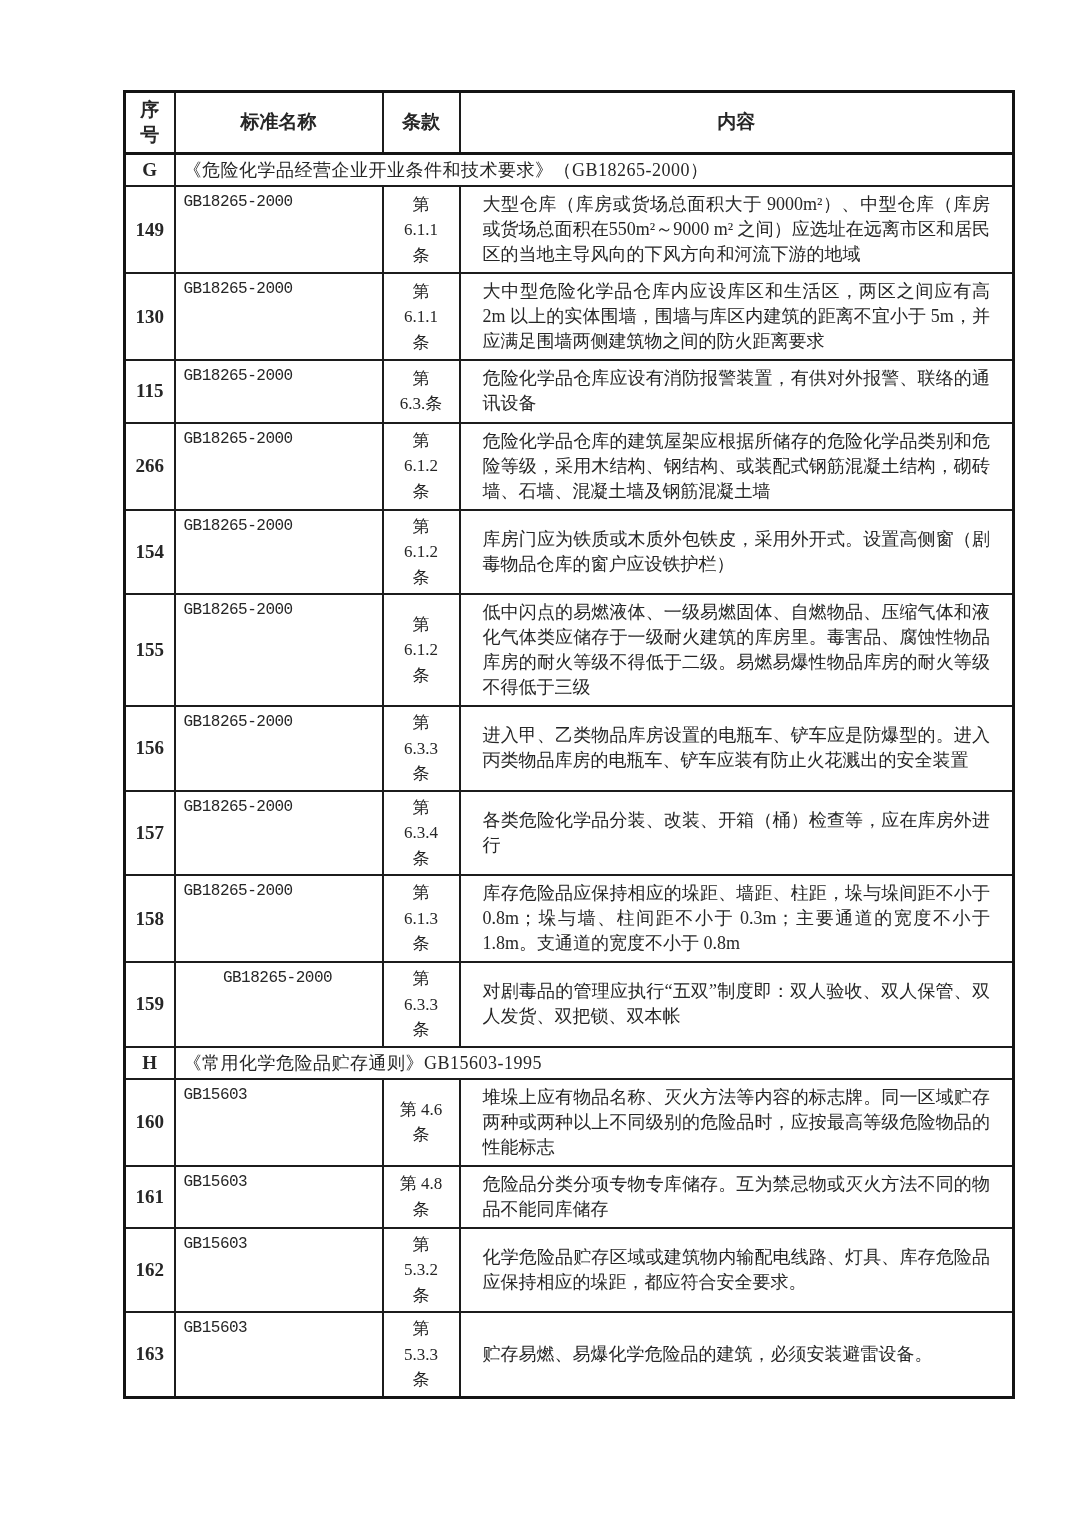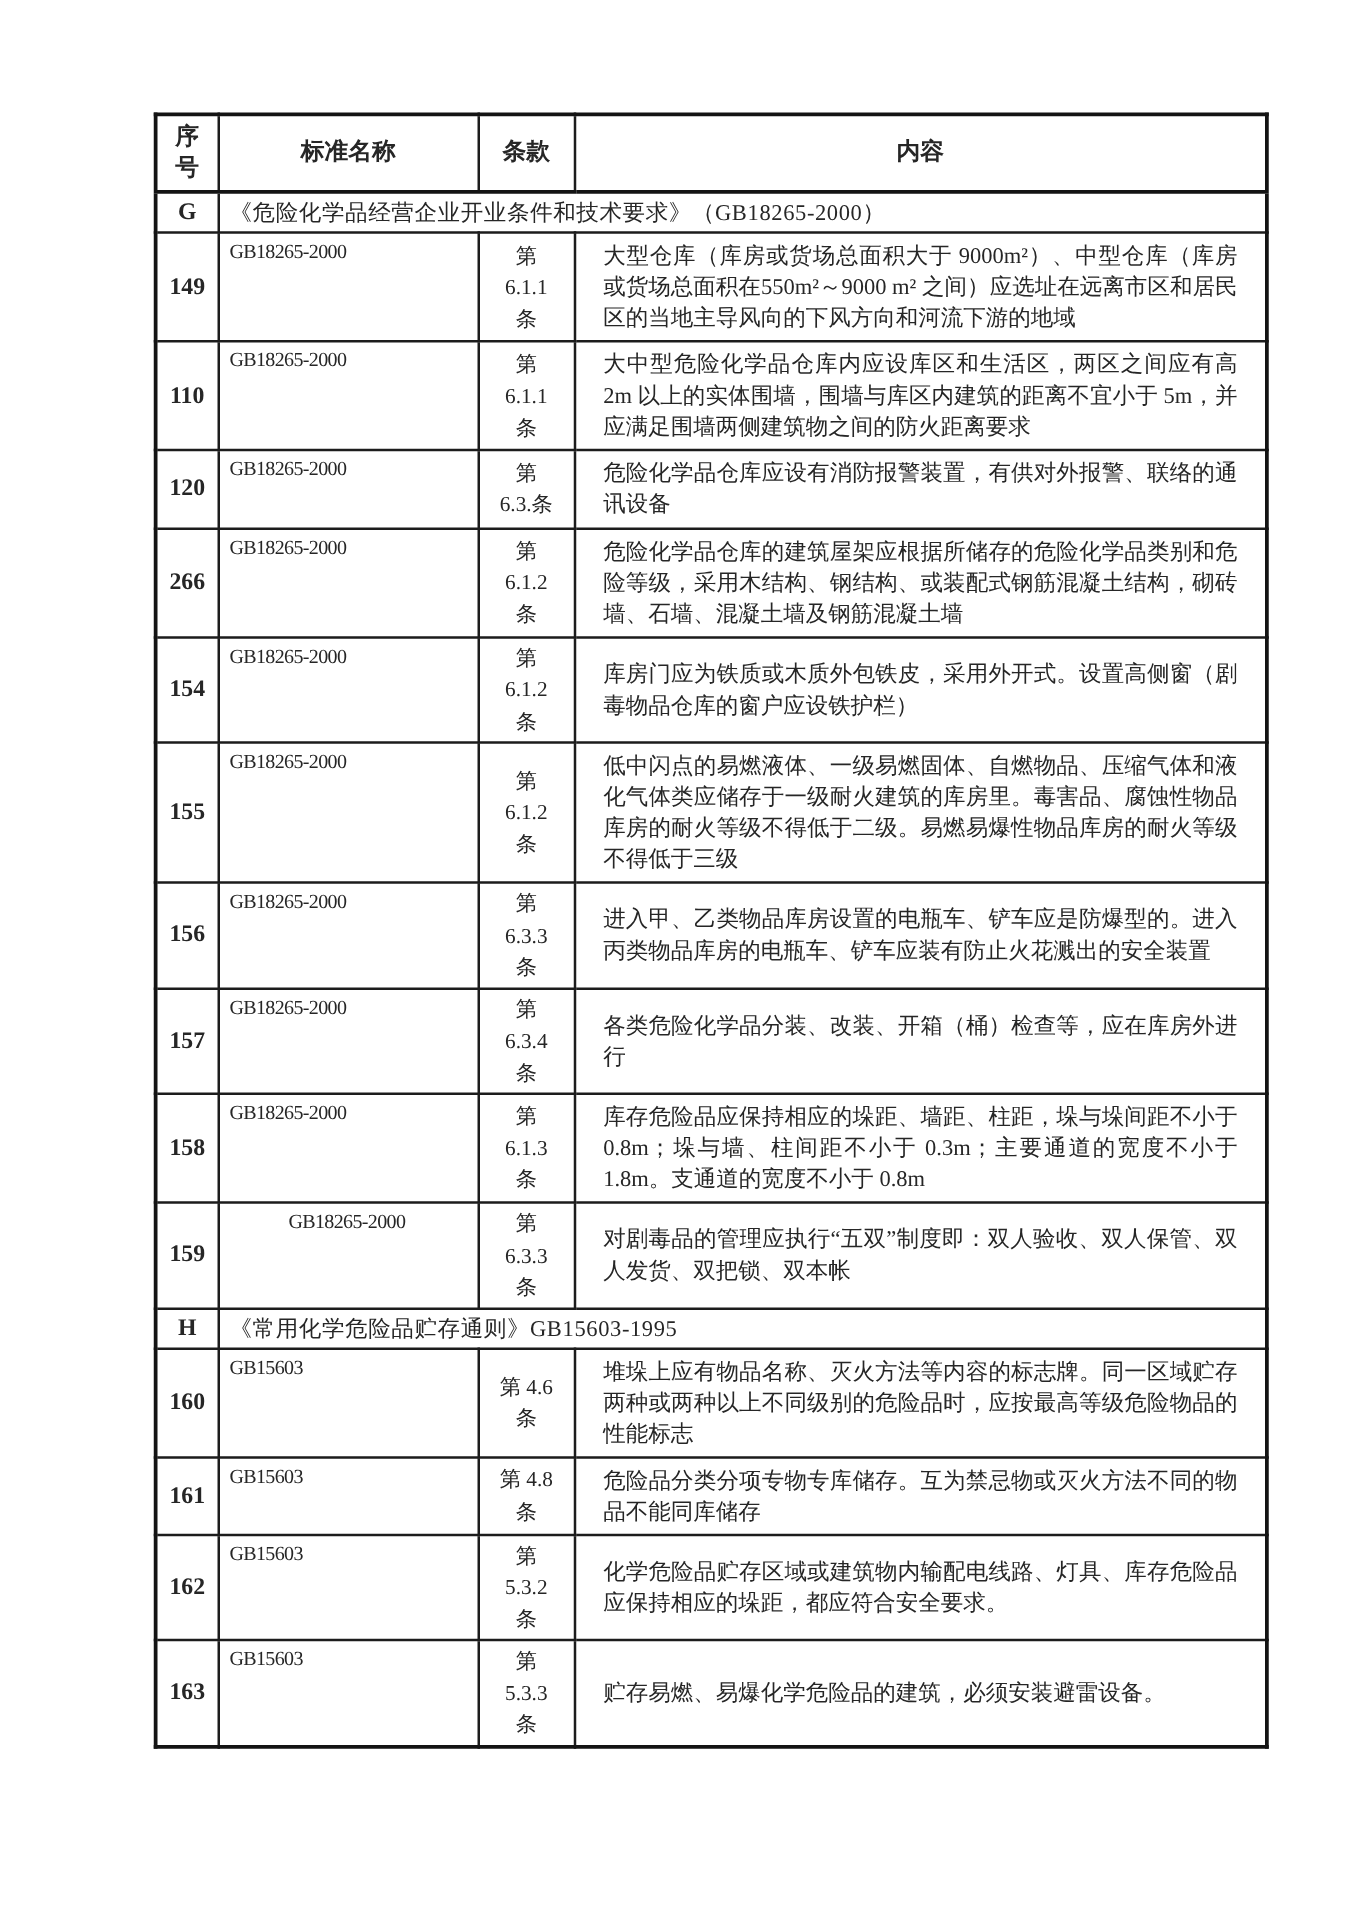--- a/index.html
+++ b/index.html
@@ -50,21 +50,21 @@
     vertical-align: middle;
     font-weight: bold;
     font-size: 19px;
     padding: 2px;
   }
   td.name {
     vertical-align: top;
     text-align: left;
     font-size: 16px;
     padding: 6px 4px 4px 8px;
-    font-family: Liberation Serif, serif;
+    font-family: Liberation Mono, monospace;
     letter-spacing: -0.5px;
   }
   td.name.center { text-align: center; padding-left: 2px; }
   td.clause {
     text-align: center;
     vertical-align: middle;
     font-size: 17px;
     line-height: 1.5;
     white-space: pre-line;
     padding: 3px 2px;
@@ -118,29 +118,29 @@
         </tr>
         <tr class="item-row">
           <td class="no">149</td>
           <td class="name">GB18265-2000</td>
           <td class="clause">第
 6.1.1
 条</td>
           <td class="content">大型仓库（库房或货场总面积大于 9000m²）、中型仓库（库房或货场总面积在550m²～9000 m² 之间）应选址在远离市区和居民区的当地主导风向的下风方向和河流下游的地域</td>
         </tr>
         <tr class="item-row">
-          <td class="no">110</td>
+          <td class="no">130</td>
           <td class="name">GB18265-2000</td>
           <td class="clause">第
 6.1.1
 条</td>
           <td class="content">大中型危险化学品仓库内应设库区和生活区，两区之间应有高 2m 以上的实体围墙，围墙与库区内建筑的距离不宜小于 5m，并应满足围墙两侧建筑物之间的防火距离要求</td>
         </tr>
         <tr class="item-row">
-          <td class="no">120</td>
+          <td class="no">115</td>
           <td class="name">GB18265-2000</td>
           <td class="clause">第
 6.3.条</td>
           <td class="content">危险化学品仓库应设有消防报警装置，有供对外报警、联络的通讯设备</td>
         </tr>
         <tr class="item-row">
           <td class="no">266</td>
           <td class="name">GB18265-2000</td>
           <td class="clause">第
 6.1.2

